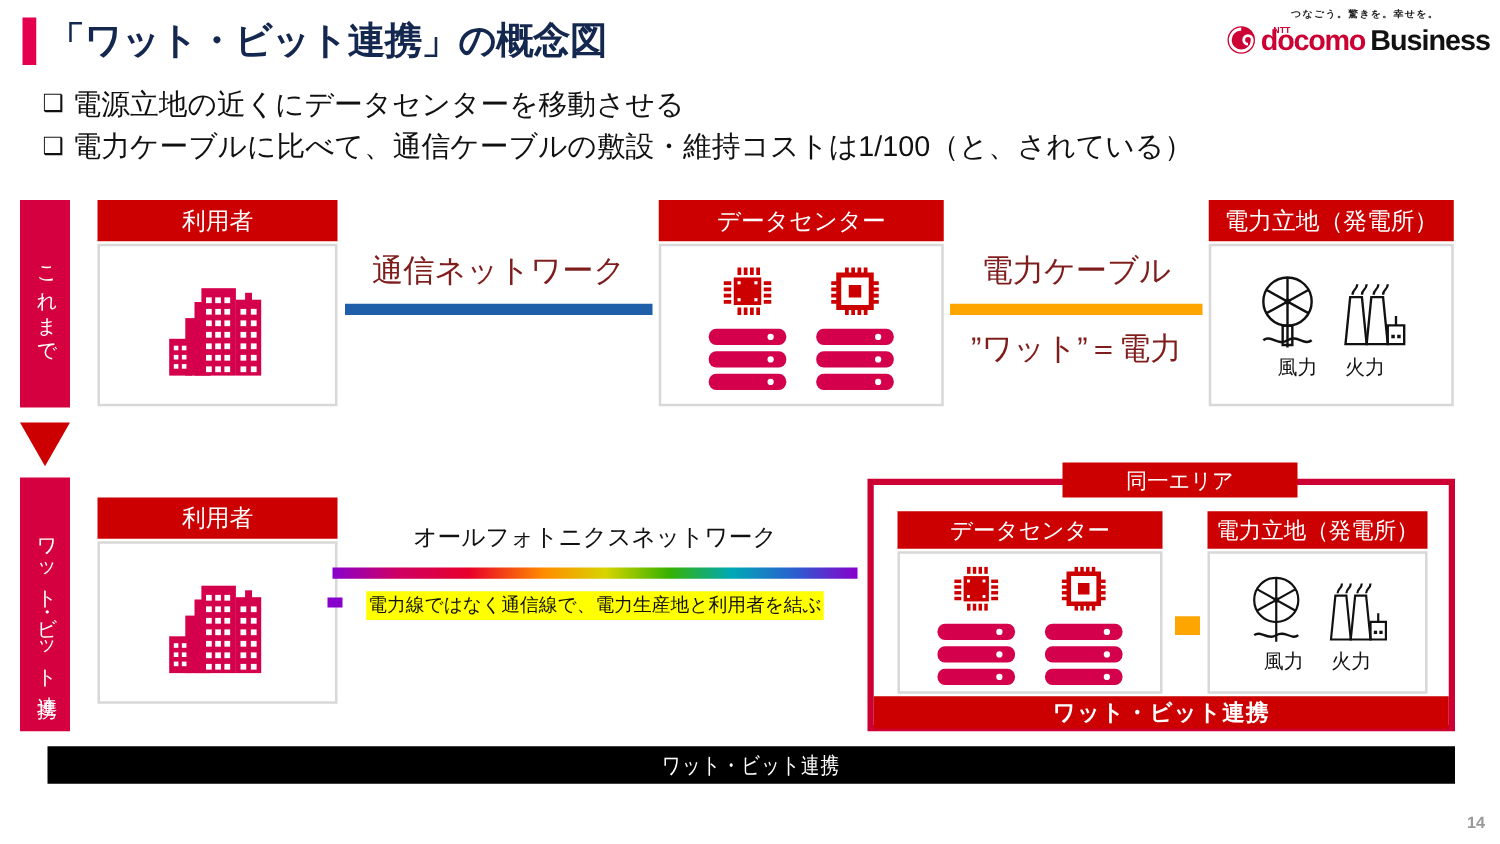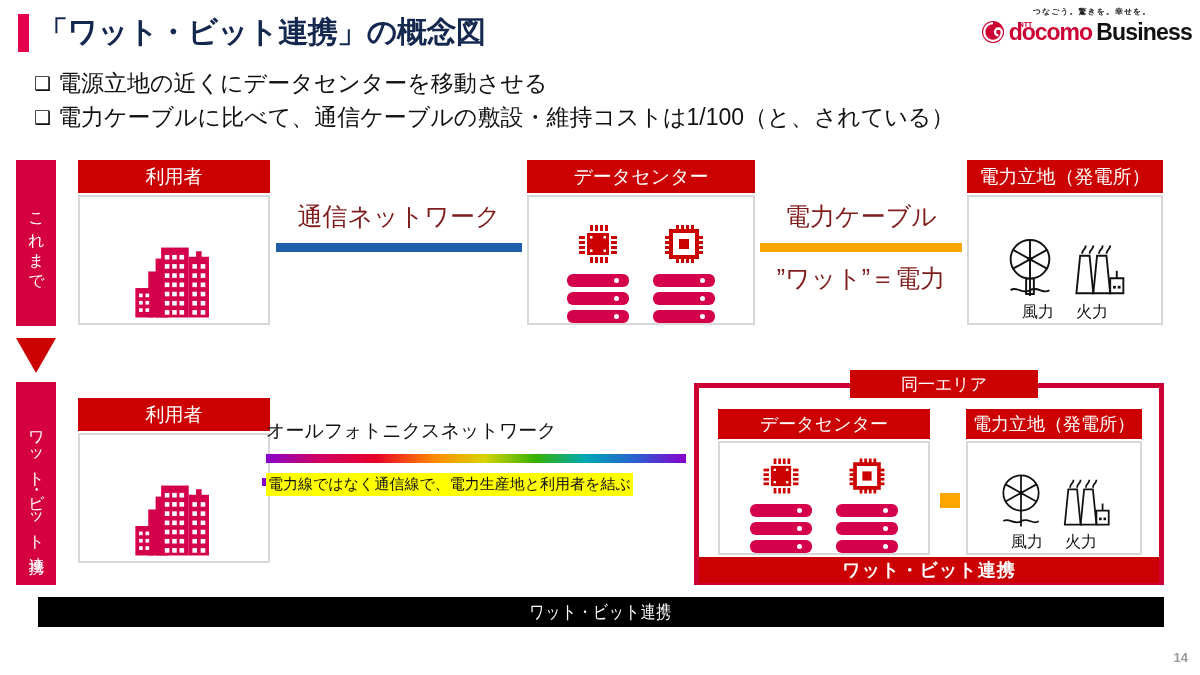--- a/index.html
+++ b/index.html
@@ -39,21 +39,21 @@
   #sidebar-before{left:16px;top:160px;height:166px;}
   #sidebar-after{left:16px;top:382px;height:203px;}
   #down-arrow{left:16px;top:338px;width:0;height:0;
               border-left:20px solid transparent;border-right:20px solid transparent;
               border-top:35px solid #cc0000;}
 
   
   .panel-head{background:#cc0000;color:#fff;font-size:19px;
               display:flex;align-items:center;justify-content:center;}
   .panel-body{background:#fff;border:2px solid #d8d8d8;box-sizing:border-box;
-              display:flex;align-items:flex-end;justify-content:center;}
+              display:flex;align-items:center;justify-content:center;}
 
   
   #user1-head{left:78px;top:160px;width:192px;height:33px;}
   #user1-body{left:78px;top:195px;width:192px;height:130px;}
   #user2-head{left:78px;top:398px;width:192px;height:33px;}
   #user2-body{left:78px;top:433px;width:192px;height:130px;}
 
   
   #dc1-head{left:527px;top:160px;width:228px;height:33px;}
   #dc1-body{left:527px;top:195px;width:228px;height:130px;}
@@ -65,21 +65,21 @@
   
   #link-top-left{left:276px;top:200px;width:246px;text-align:center;}
   #link-top-right{left:760px;top:200px;width:202px;text-align:center;}
   .link-label{font-size:25px;color:#7f1d1d;white-space:nowrap;}
   .link-bar{height:9px;margin:10px 0;}
   .bar-blue{background:#1f5fa9;}
   .bar-orange{background:#ffa500;}
   .bar-rainbow{background:linear-gradient(90deg,#8800cc 0%,#cc0066 12%,#e8002a 26%,#ff8a00 40%,#d8d400 52%,#37b200 64%,#00a8b5 76%,#2a5fd0 88%,#8800cc 100%);}
 
   
-  #link-bottom{left:266px;top:418px;width:420px;text-align:left;}
+  #link-bottom{left:266px;top:418px;width:420px;text-align:center;}
   #apn-label{font-size:19px;line-height:26px;color:#111;}
   #apn-note{font-size:15px;background:#ffff00;color:#111;display:inline-block;
             padding:2px 2px;white-space:nowrap;}
   #purple-stub{left:262px;top:478px;width:12px;height:8px;background:#8800cc;}
 
   
   #area-group{left:694px;top:383px;width:470px;height:202px;
               border:5px solid #cc0033;box-sizing:border-box;background:#fff;}
   #area-tab{left:850px;top:370px;width:188px;height:28px;font-size:17px;}
   #dc2-head{left:718px;top:409px;width:212px;height:30px;font-size:18px;}

